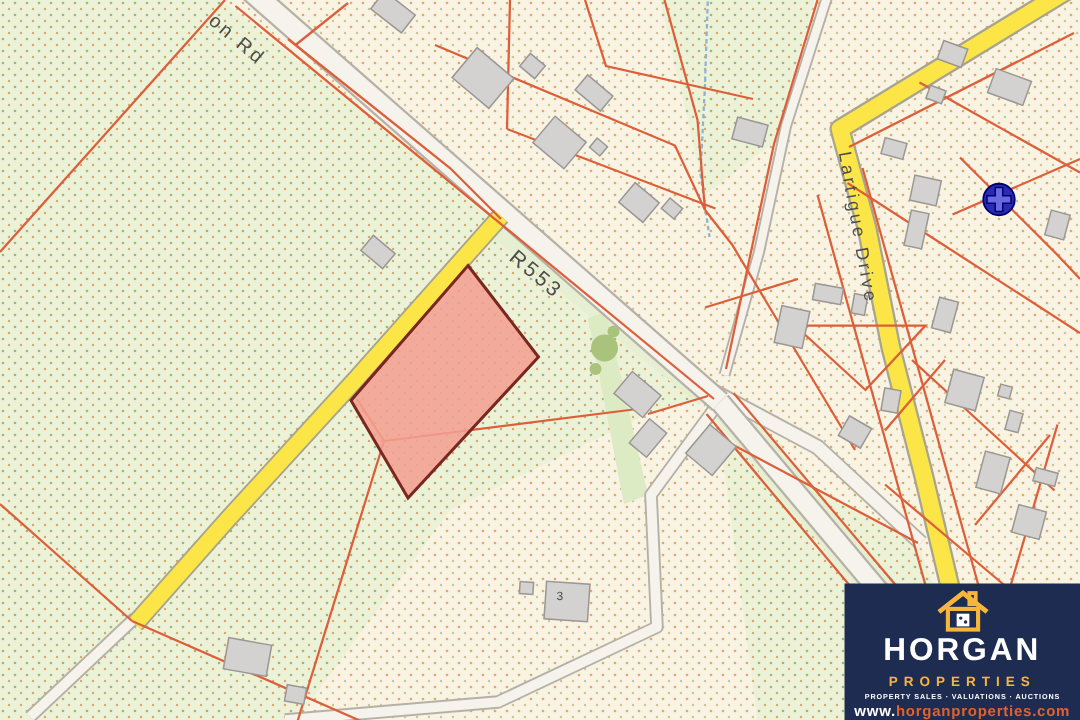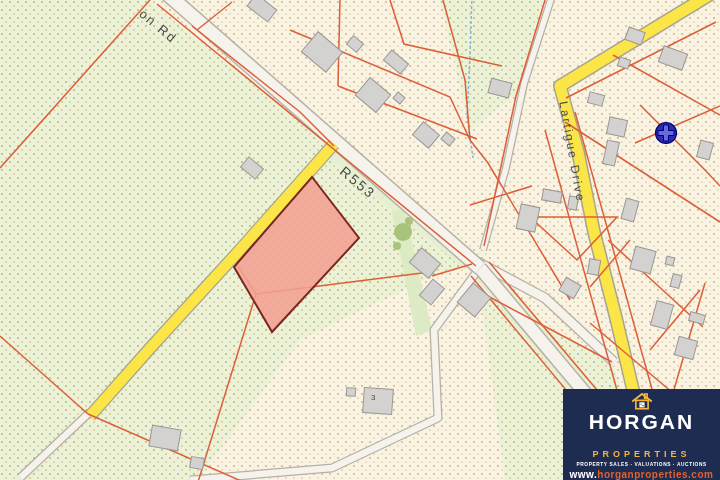--- a/index.html
+++ b/index.html
@@ -14,21 +14,21 @@
     position:absolute;color:#4d4d4d;white-space:nowrap;
     transform-origin:0 0;letter-spacing:2px;font-weight:400;
   }
   
   #logo{
     position:absolute;left:563px;top:389px;width:157px;height:91px;
     display:flex;flex-direction:column;align-items:center;
     padding-top:3px;overflow:hidden;
   }
   #logo .brand{font-weight:bold;font-size:21px;letter-spacing:2px;line-height:21px;margin-top:1px;}
-  #logo .sub{font-size:9px;letter-spacing:4px;line-height:9px;margin-top:18px;font-weight:bold;}
+  #logo .sub{font-size:9px;letter-spacing:4px;line-height:9px;margin-top:6px;font-weight:bold;}
   #logo .services{font-size:8px;transform:scale(0.6);transform-origin:center top;
     letter-spacing:1px;line-height:9px;margin-top:3px;white-space:nowrap;font-weight:bold;}
   #logo .site{font-size:10px;line-height:10px;margin-top:-1px;letter-spacing:0.5px;font-weight:bold;white-space:nowrap;}
 </style>
 </head>
 <body>
 
 <div id="stage">
   <svg id="map-svg" width="720" height="480" viewBox="0 0 720 480">
       <defs>

